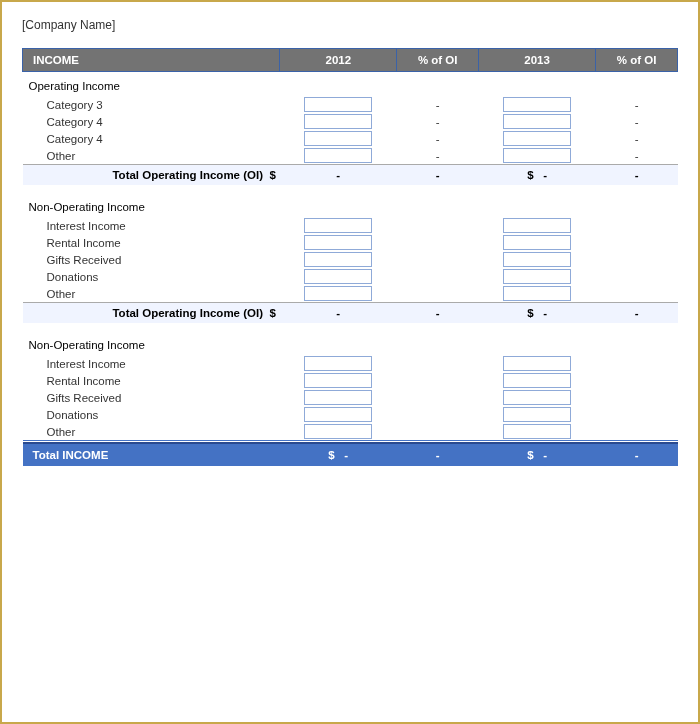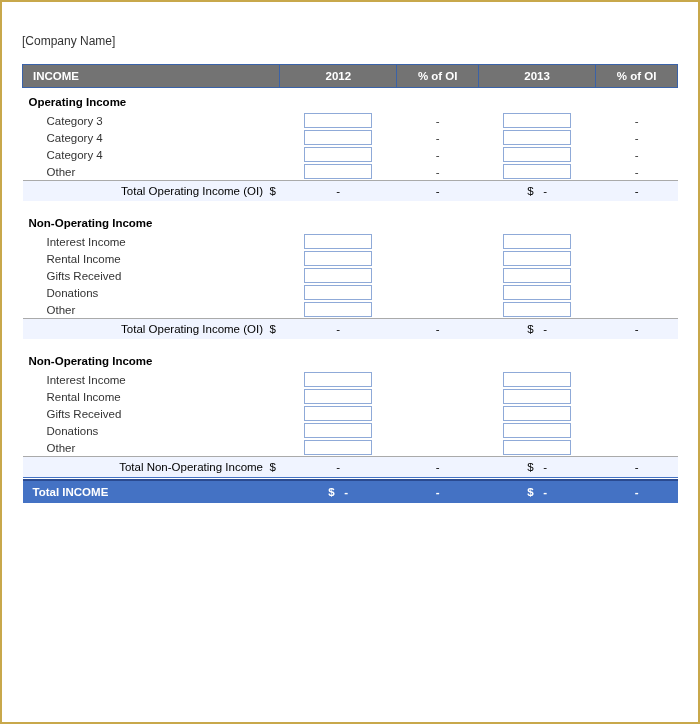--- a/index.html
+++ b/index.html
@@ -7,21 +7,21 @@
       font-family: Arial, sans-serif;
       font-size: 12px;
       background: #fff;
       width: 700px;
       min-height: 724px;
       border: 2px solid #c8a84b;
       padding: 0;
     }
 
     .page-wrapper {
-      padding: 32px 20px 10px 20px;
+      padding: 16px 20px 10px 20px;
     }
 
     .company-name {
       font-size: 12px;
       color: #333;
       margin-bottom: 16px;
     }
 
     table {
       width: 100%;
@@ -31,32 +31,32 @@
 
     .header-row td {
       background-color: #737373;
       color: #fff;
       font-weight: bold;
       padding: 5px 6px;
       border: 1px solid #3a62a8;
     }
 
     .section-title td {
-      font-weight: bold;
+      font-weight: normal;
       padding: 8px 6px 4px 6px;
       color: #000;
     }
 
     .data-row td {
       padding: 1px 4px;
       color: #333;
     }
 
     .total-row td {
-      font-weight: normal;
+      font-weight: bold;
       padding: 4px 6px;
       border-top: 1px solid #aaa;
       color: #000;
       background: #f0f4ff;
     }
 
     .total-income-row td {
       font-weight: bold;
       padding: 5px 6px;
       background-color: #4472C4;
@@ -251,27 +251,20 @@
       <td class="pct-col dash"></td>
     </tr>
     <tr class="data-row">
       <td class="label-col-indent">Other</td>
       <td class="num-col"><span class="input-box"></span></td>
       <td class="pct-col dash"></td>
       <td class="num-col"><span class="input-box"></span></td>
       <td class="pct-col dash"></td>
     </tr>
 
-    <tr class="total-row">
-      <td style="text-align:right; padding-right:4px;">Total Non-Operating Income &nbsp;<span>$</span></td>
-      <td class="num-col dash">-</td>
-      <td class="pct-col dash">-</td>
-      <td class="num-col"><span>$</span> &nbsp; -</td>
-      <td class="pct-col dash">-</td>
-    </tr>
 
     <tr class="section-separator">
           <td colspan="5"></td>
         </tr>
 
     <tr class="total-income-row">
       <td class="label-col" style="padding-left:10px;">Total INCOME</td>
       <td class="num-col"><span>$</span> &nbsp; <span>-</span></td>
       <td class="pct-col dash"><span>-</span></td>
       <td class="num-col"><span>$</span> &nbsp; <span>-</span></td>

